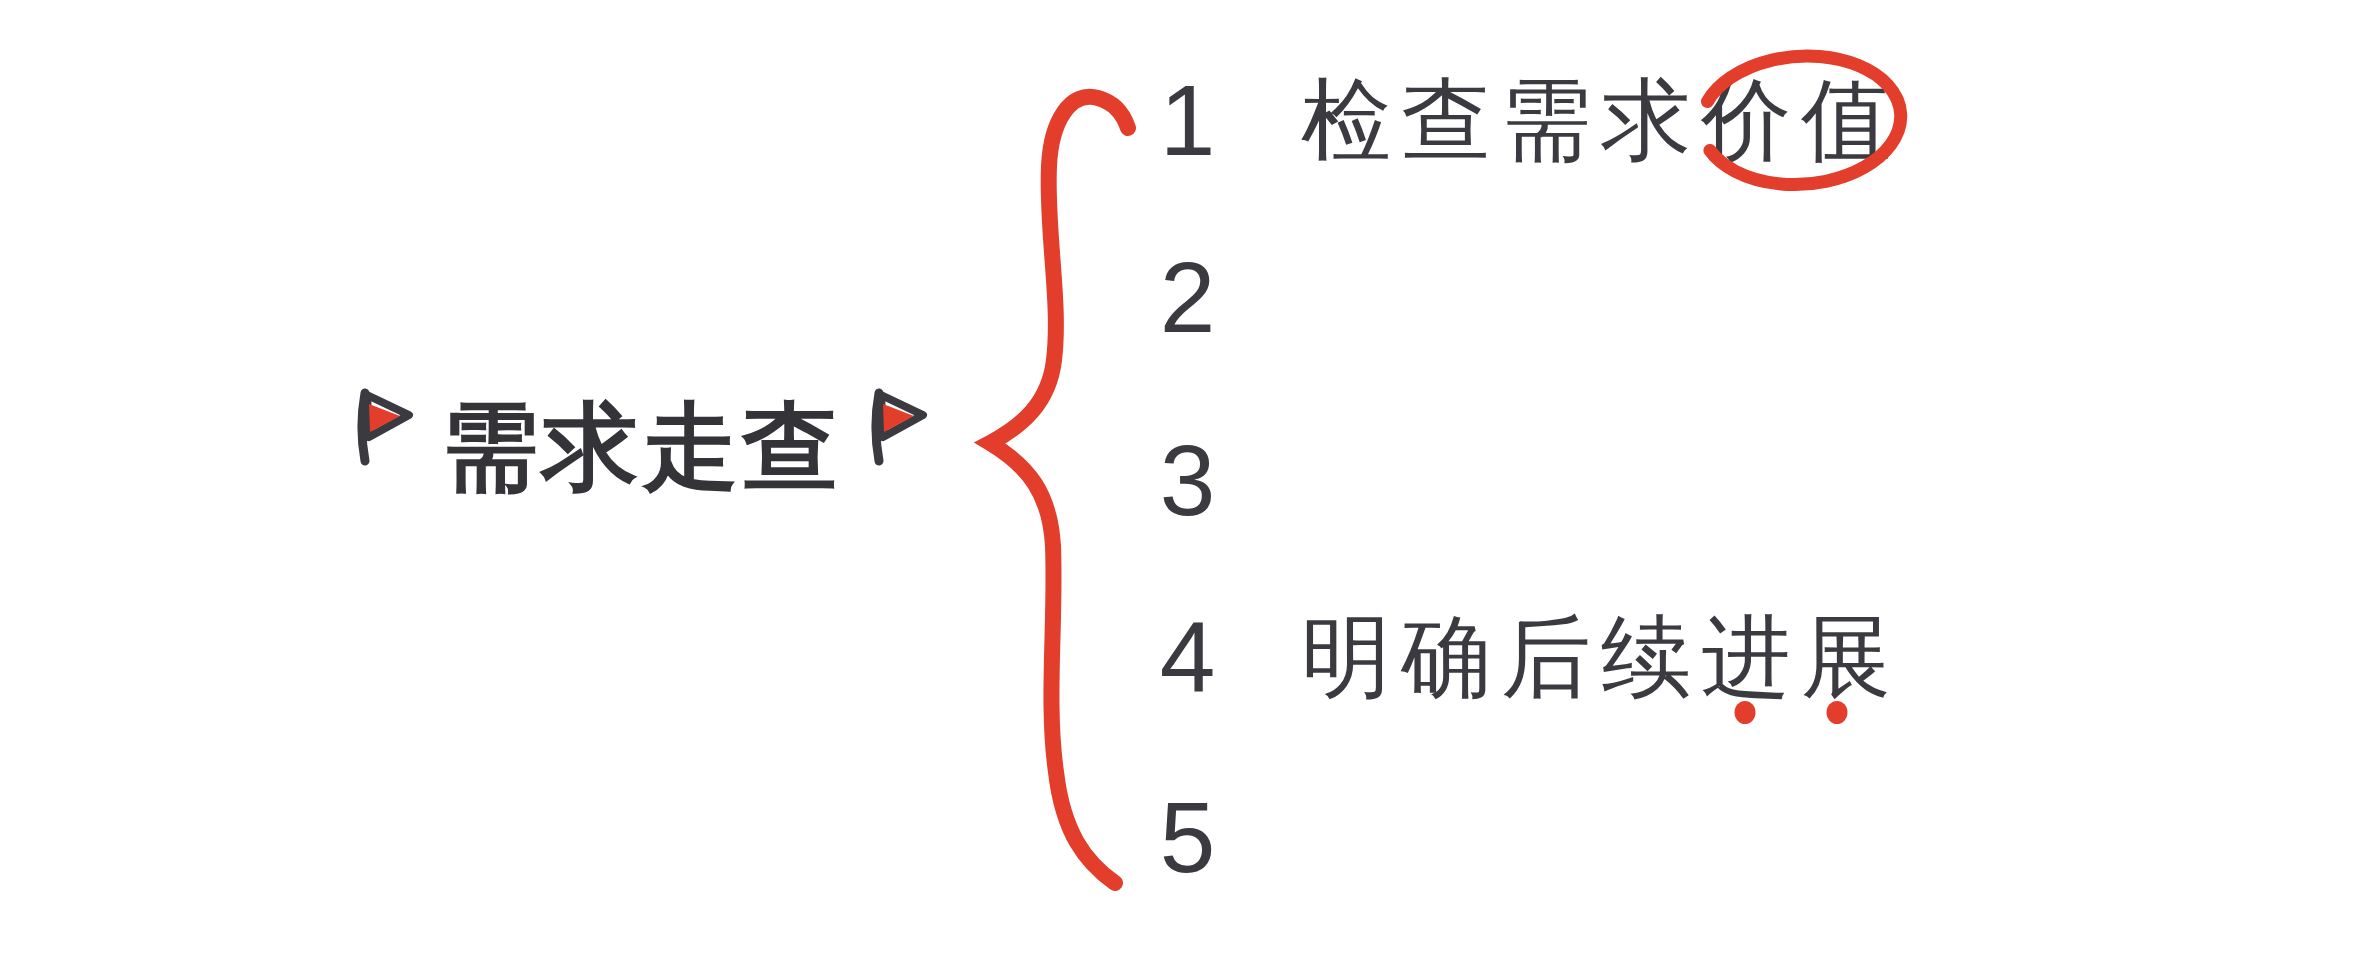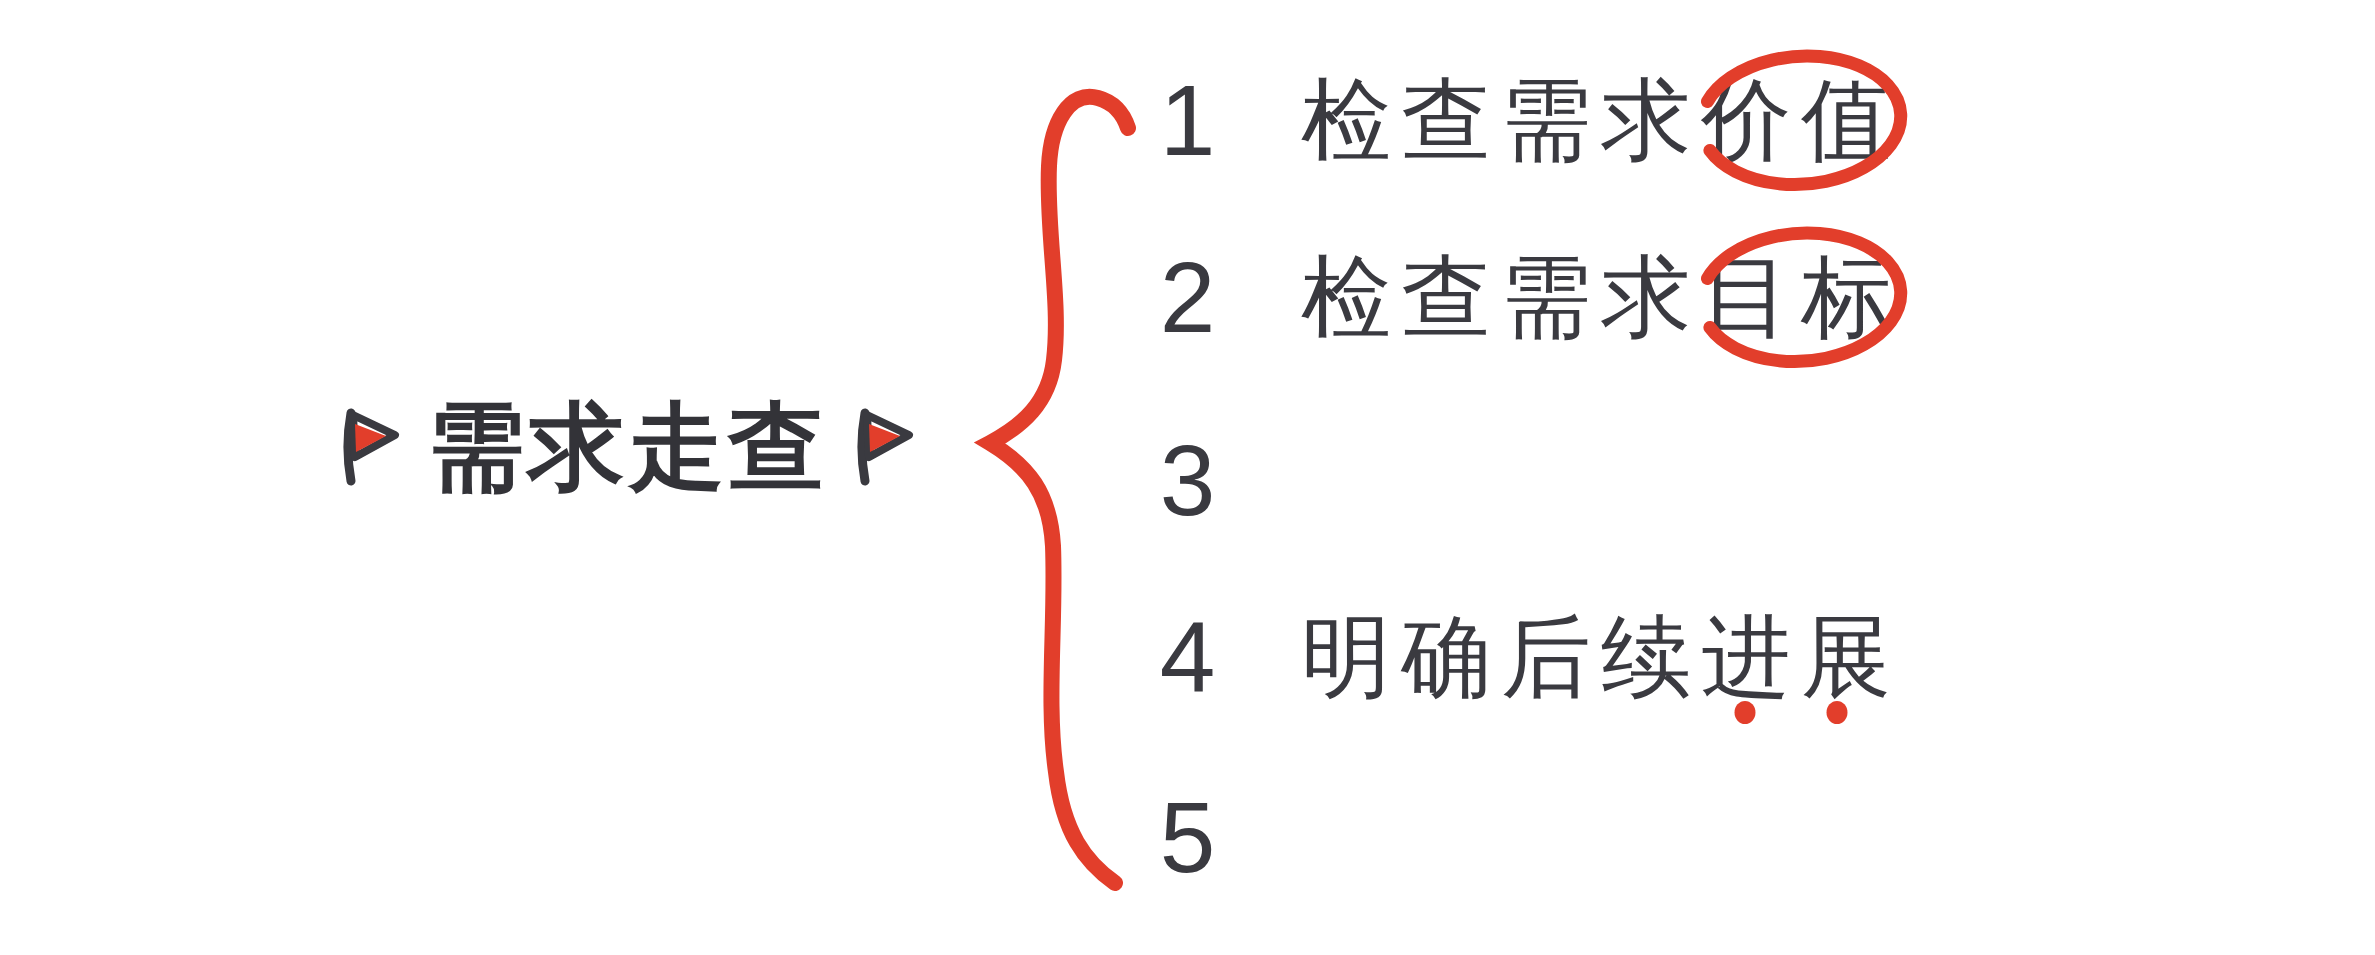--- a/index.html
+++ b/index.html
@@ -10,22 +10,22 @@
     overflow:hidden;
     font-family:"Liberation Sans","DejaVu Sans",sans-serif;
   }
   
   .overlay{
     position:absolute;left:0;top:0;width:2375px;height:955px;
     pointer-events:none;
   }
   
   .title-group{
-    position:absolute;left:342px;top:387px;height:120px;
-    display:flex;align-items:center;gap:28px;
+    position:absolute;left:356px;top:387px;height:120px;
+    display:flex;align-items:flex-start;gap:28px;
   }
   .title-text{
     font-size:96px;font-weight:bold;letter-spacing:4px;
     color:#333338;line-height:120px;white-space:nowrap;
   }
   .flag{width:58px;height:80px;flex:0 0 auto;}
   
   .row{
     position:absolute;left:1130px;height:120px;
     display:flex;align-items:center;white-space:nowrap;
@@ -82,23 +82,20 @@
 
   <div class="row" style="top:60px;">
     <span class="num">1</span>
     <span class="itxt"><span>检查需求</span><span class="emph"><span>价值</span><svg class="circle-svg" width="236" height="168" viewBox="0 0 236 168">
             <path d="M 26 59 A 100 64 0 1 1 25 108" fill="none" stroke="#e23e2b" stroke-width="13" stroke-linecap="round"></path>
           </svg></span></span>
   </div>
 
   <div class="row" style="top:237px;">
     <span class="num">2</span>
-    <span class="itxt"><span>检查需求</span><span class="emph"><span>目标</span><svg class="circle-svg" width="236" height="168" viewBox="0 0 236 168">
-            <path d="M 26 59 A 100 64 0 1 1 25 108" fill="none" stroke="#e23e2b" stroke-width="13" stroke-linecap="round"></path>
-          </svg></span></span>
   </div>
 
   <div class="row" style="top:420px;">
     <span class="num">3</span>
   </div>
 
   <div class="row" style="top:597px;">
     <span class="num">4</span>
     <span class="itxt"><span>明确后续</span><span class="emph"><span>进展</span><span class="dot d1"></span><span class="dot d2"></span></span></span>
   </div>

